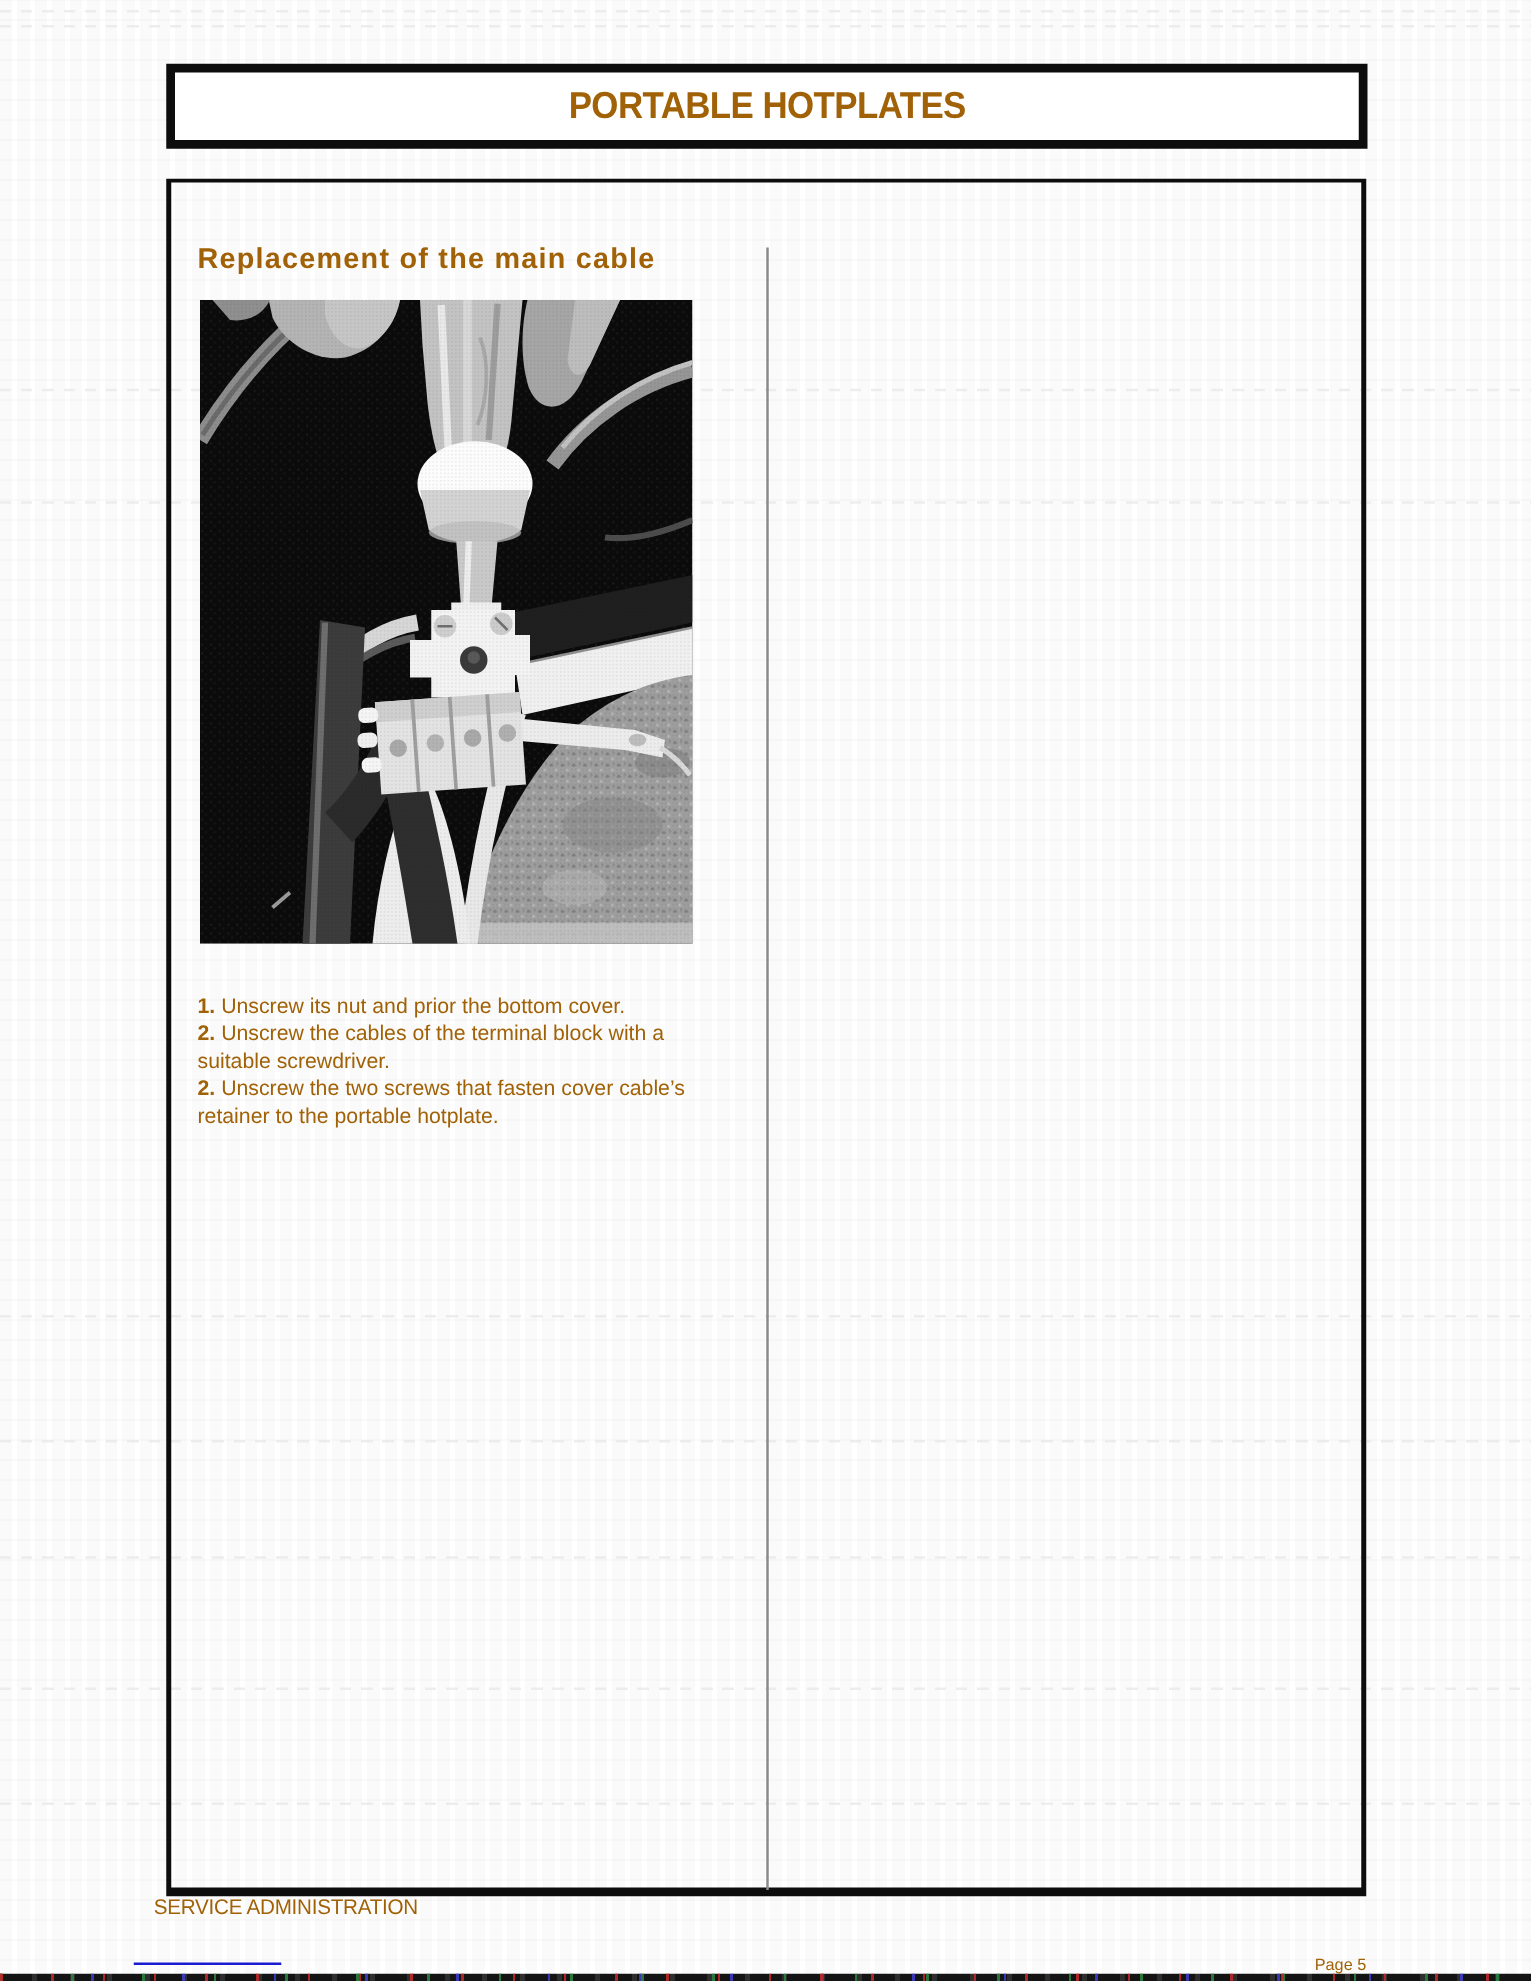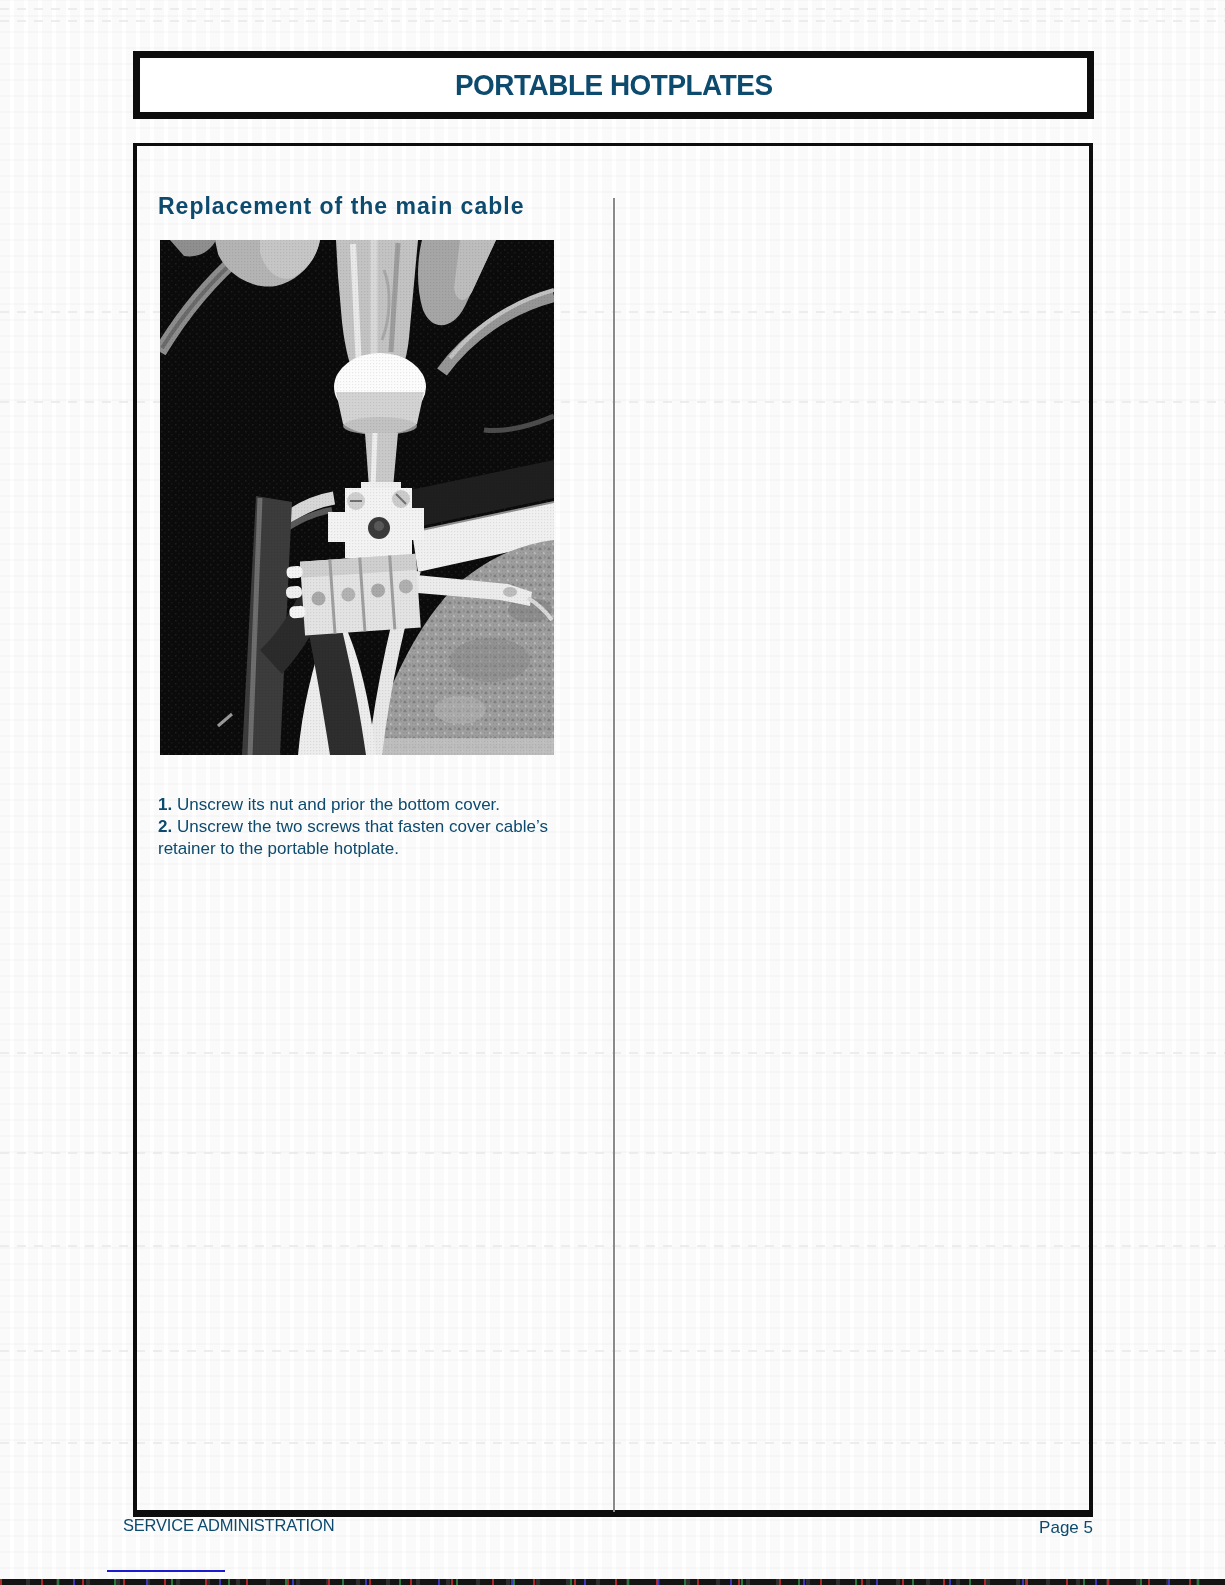--- a/index.html
+++ b/index.html
@@ -1,21 +1,21 @@
 <!DOCTYPE html>
 <html><head>
 <meta charset="utf-8">
 <style>
   html,body{margin:0;padding:0;background:#ffffff;}
   .page{
     position:relative;
     width:1225px;height:1585px;
     background:#ffffff;
     font-family:"Liberation Sans", sans-serif;
-    color:#0c4a6e;
+    color:#a16207;
     overflow:hidden;
   }
   
   .page::before{
     content:"";
     position:absolute;inset:0;
     background:
       repeating-linear-gradient(0deg, rgba(0,0,0,0.018) 0 2px, transparent 2px 16px),
       repeating-linear-gradient(90deg, rgba(0,0,0,0.018) 0 10px, transparent 10px 14px);
     pointer-events:none;
@@ -56,21 +56,21 @@
     font-size:17px;line-height:22px;
   }
   .bodytext p{margin:0;white-space:pre-line;}
   .bodytext b{font-weight:bold;}
   .footer-left{
     position:absolute;left:123px;top:1516px;
     font-size:17px;letter-spacing:-.2px;transform:scaleX(.97);transform-origin:left top;
     white-space:nowrap;
   }
   .footer-right{
-    position:absolute;right:132px;top:1518px;font-size:17px;white-space:nowrap;
+    position:absolute;right:132px;top:1564px;font-size:13px;white-space:nowrap;
   }
   .link-line{
     position:absolute;left:107px;top:1570px;width:118px;height:2px;
   }
   .bottom-band{
     position:absolute;left:0;top:1579px;width:100%;height:6px;
     background:
       repeating-linear-gradient(90deg, rgba(190,40,40,.9) 0 2px, transparent 2px 41px),
       repeating-linear-gradient(90deg, rgba(40,130,60,.9) 0 2px, transparent 2px 57px),
       repeating-linear-gradient(90deg, rgba(60,60,200,.9) 0 2px, transparent 2px 73px),
@@ -199,20 +199,22 @@
         <rect x="128" y="362" width="16" height="12" rx="5" fill="#f5f5f5"></rect>
       </g>
 
       <path d="M58,486 L72,474" stroke="#9a9a9a" stroke-width="3" fill="none"></path>
 
       <rect width="394" height="515" fill="url(#ht)" opacity=".16"></rect>
     </svg>
 
     <div class="bodytext">
       <p><b>1.</b><span> Unscrew its nut and prior the bottom cover.</span></p>
+      <p><b>2.</b><span> Unscrew the cables of the terminal block with a
+suitable screwdriver.</span></p>
       <p><b>2.</b><span> Unscrew the two screws that fasten cover cable’s
 retainer to the portable hotplate.</span></p>
     </div>
   </div>
 
   <div class="footer-left">SERVICE ADMINISTRATION</div>
   <div class="footer-right">Page 5</div>
 
   <div class="link-line" style="background: rgb(27, 27, 209);"></div>
   <div class="bottom-band"></div>

